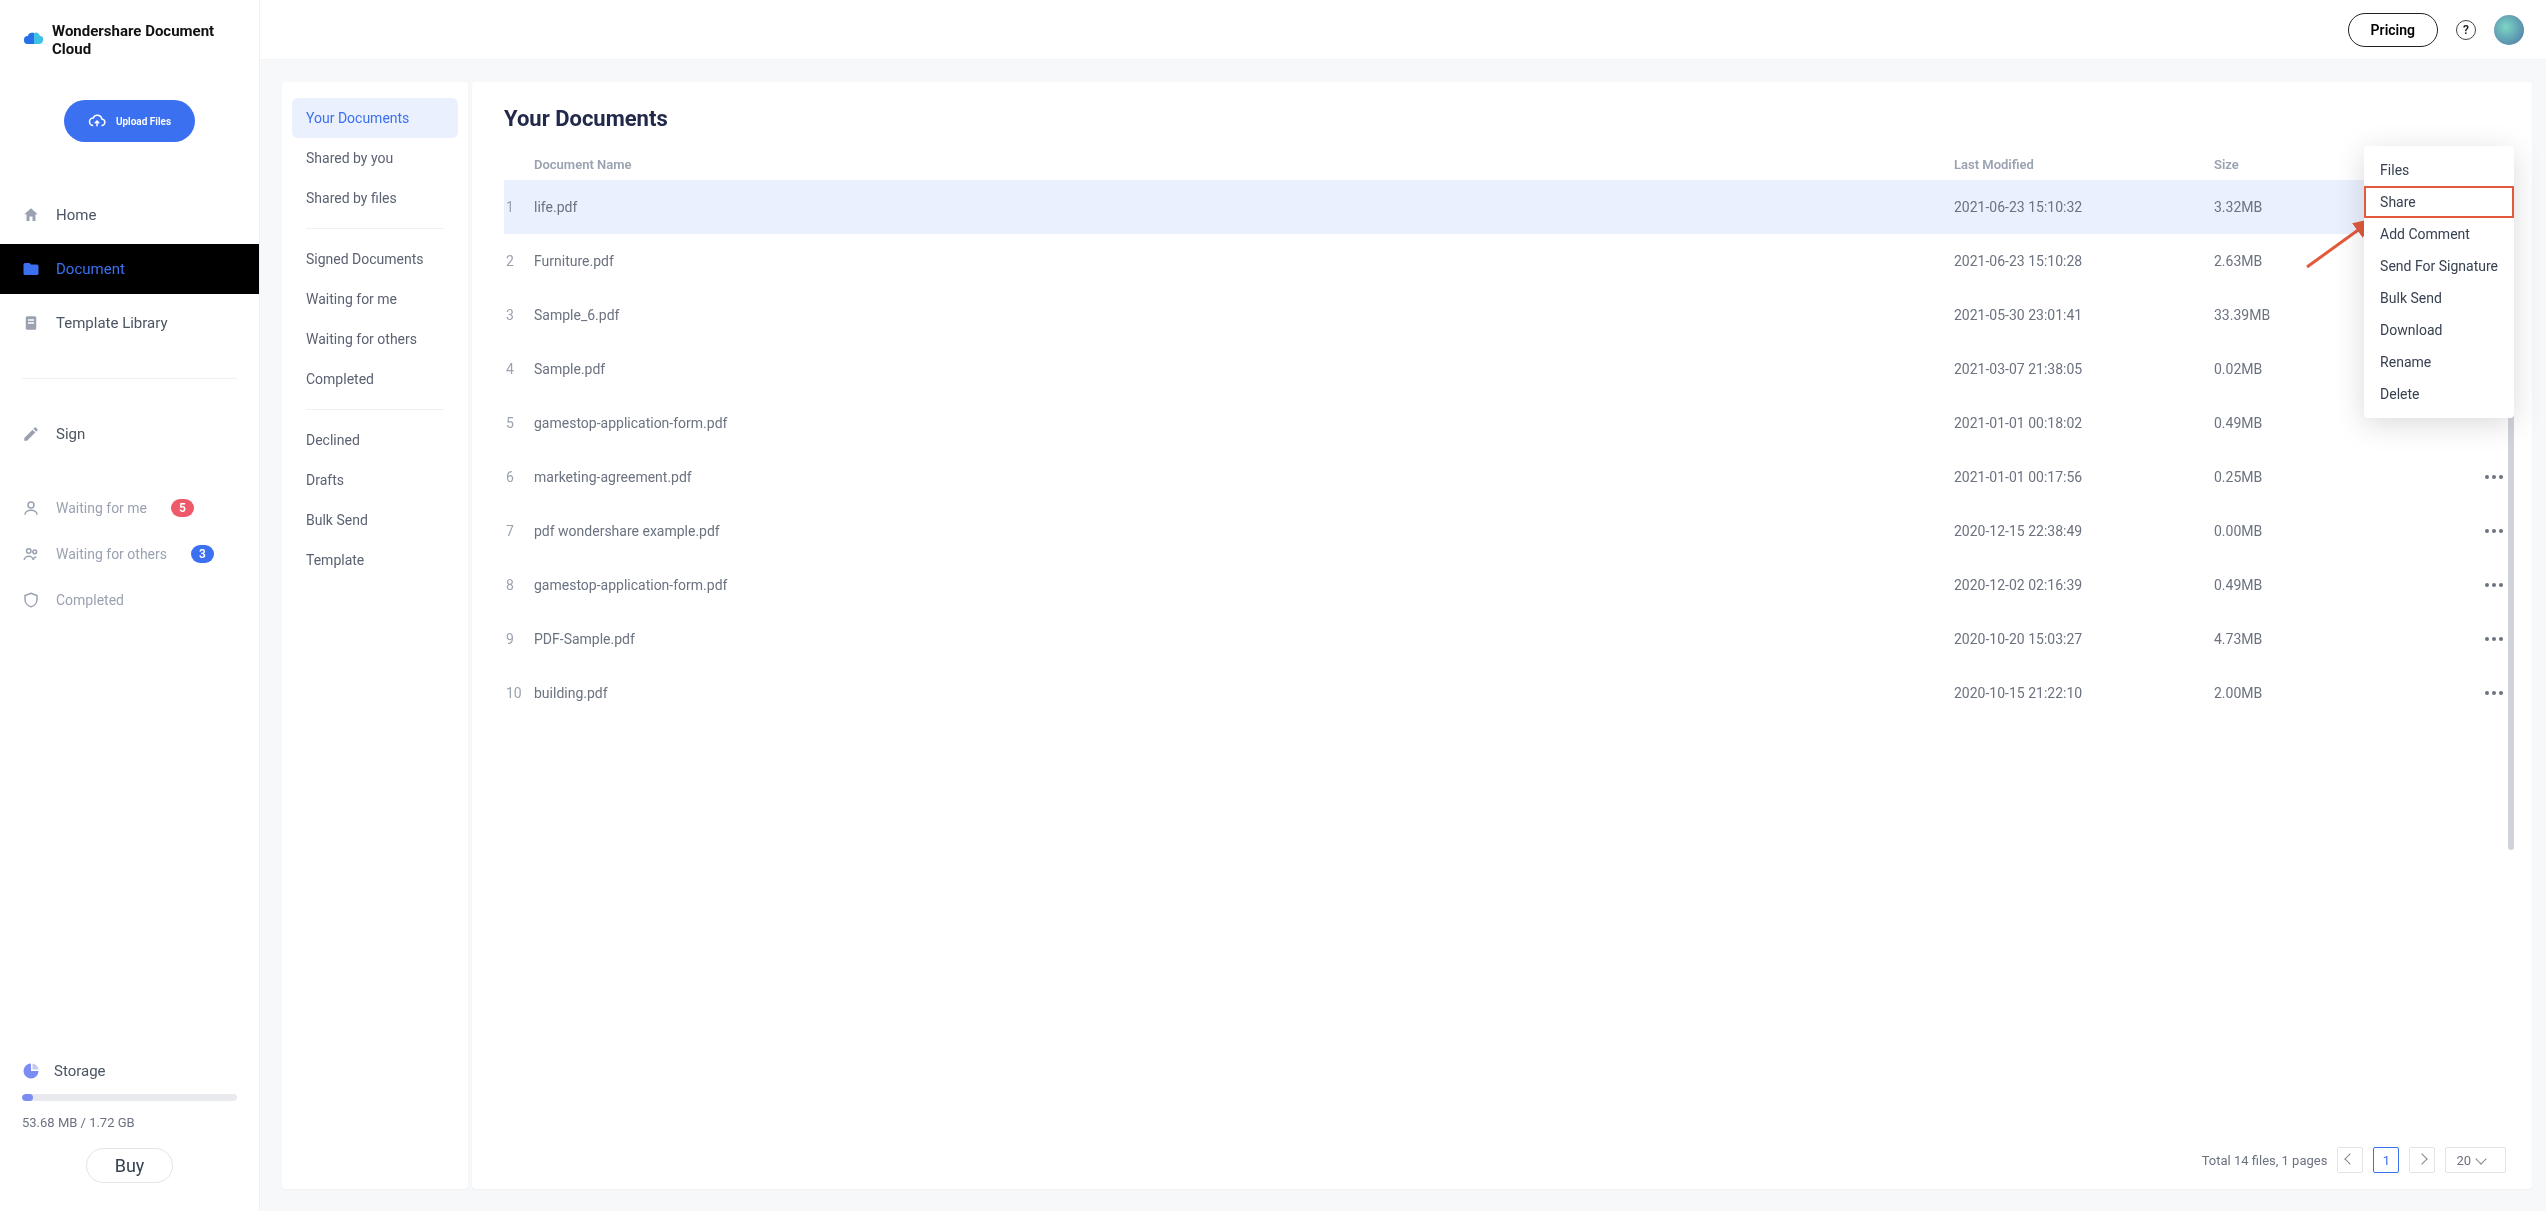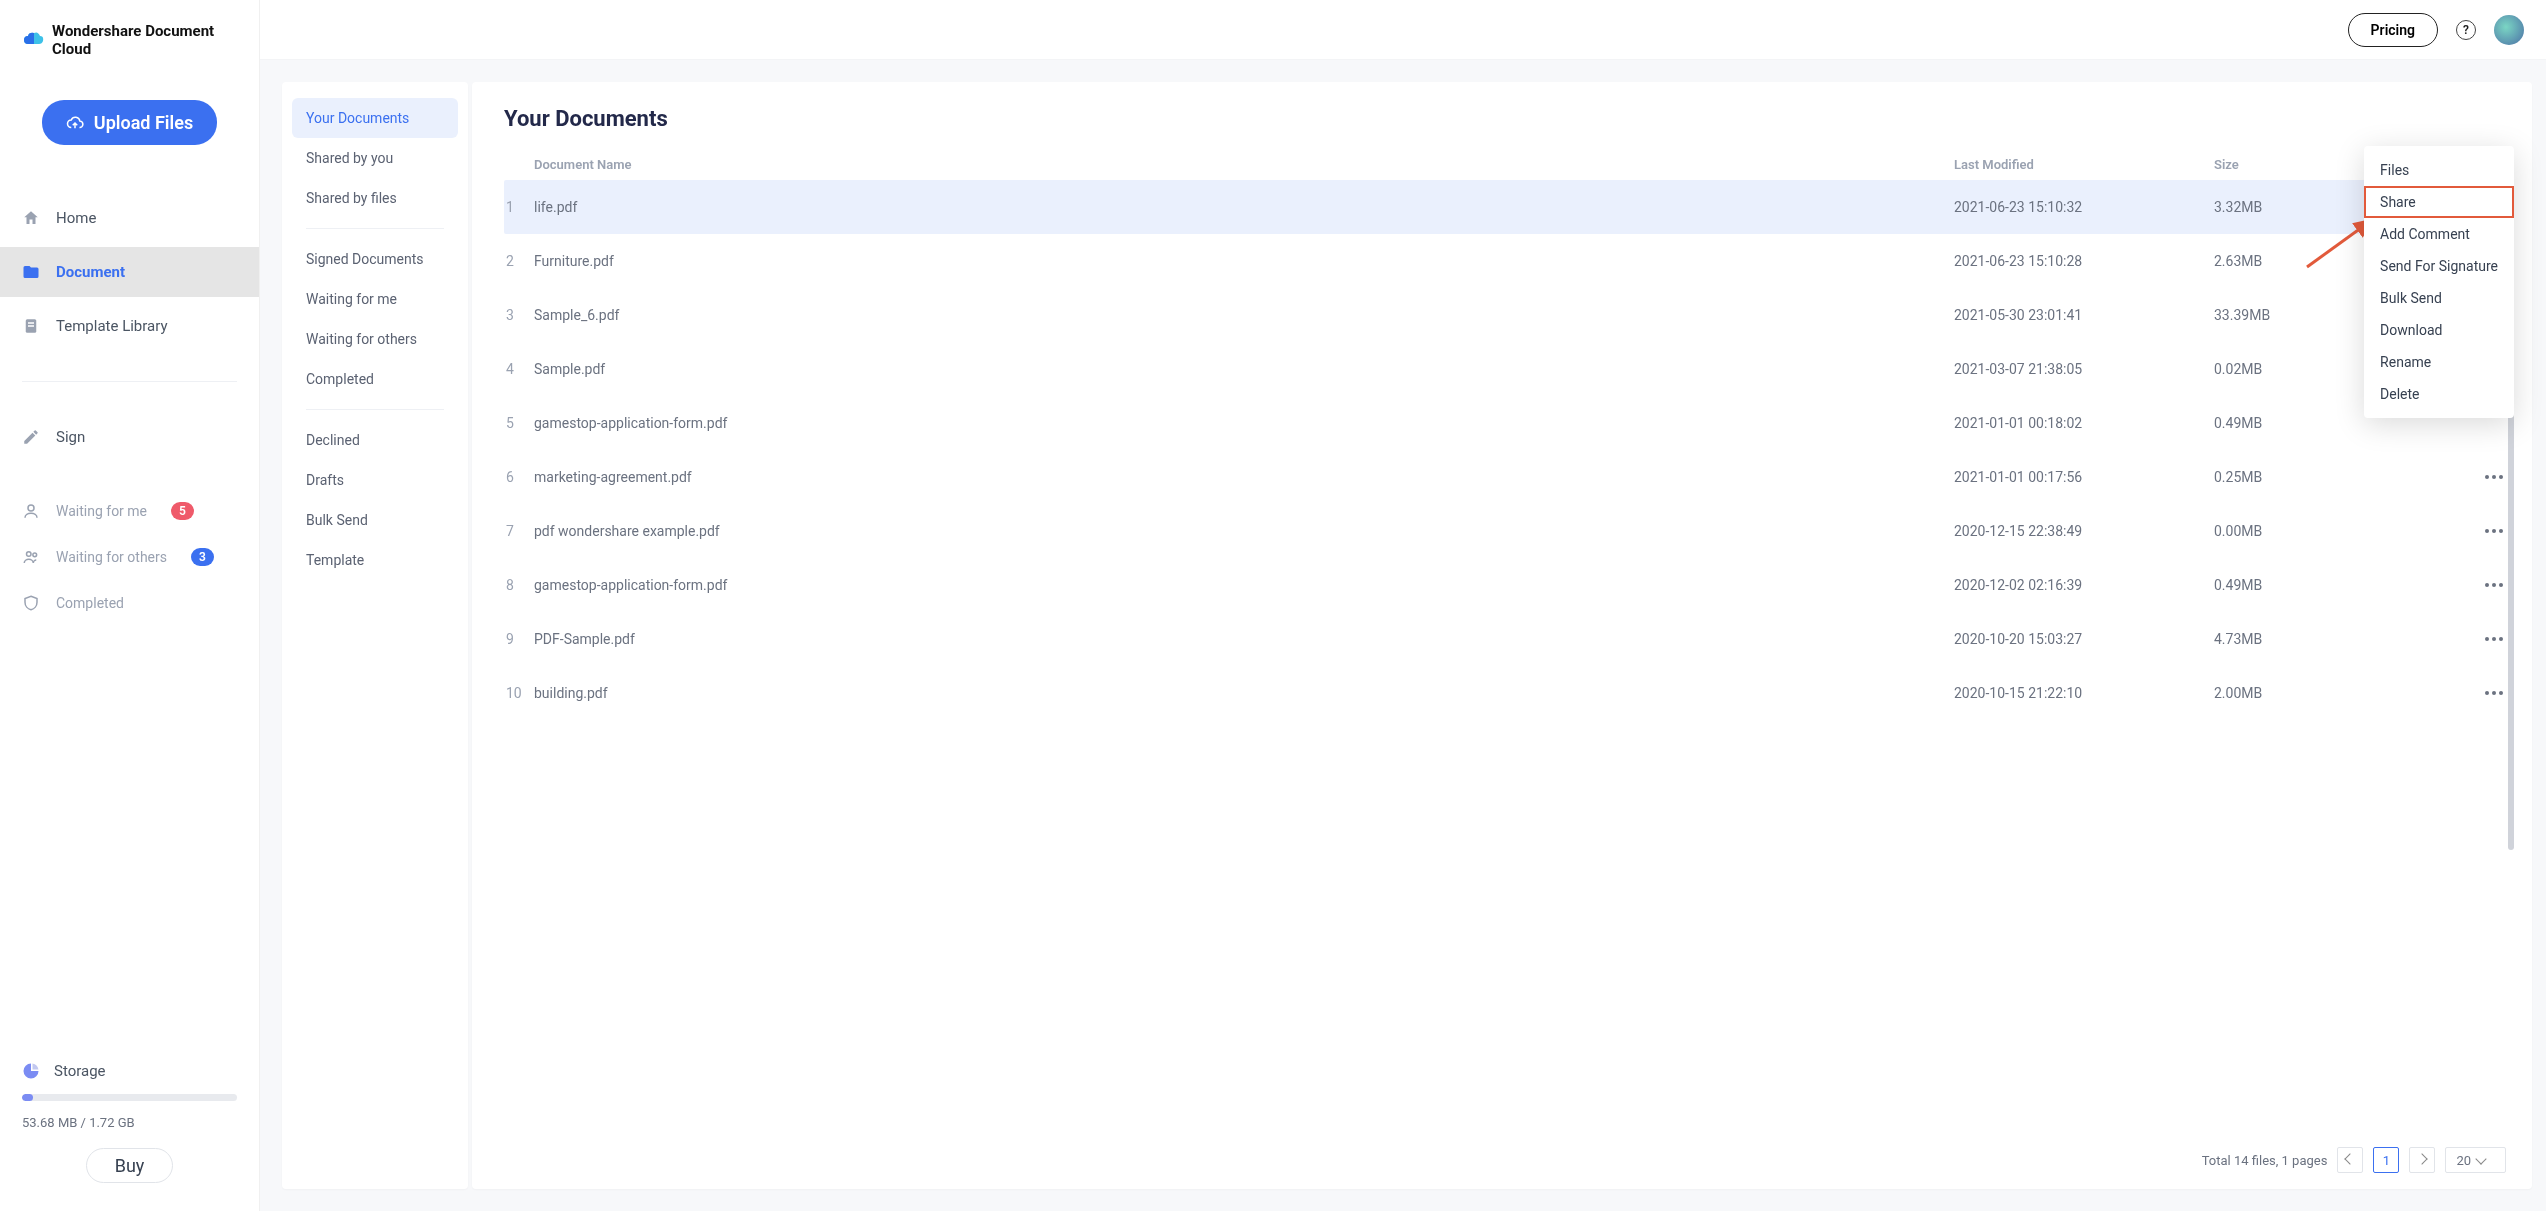--- a/index.html
+++ b/index.html
@@ -4,25 +4,25 @@
 <style>
 * { margin: 0; padding: 0; box-sizing: border-box; font-family: -apple-system, BlinkMacSystemFont, "Segoe UI", Roboto, Helvetica, Arial, sans-serif; }
 body { background: #fff; color: #1a1a1a; font-size: 14px; overflow: hidden; }
 .app { display: flex; height: 100vh; }
 .sidebar-left { width: 260px; background: #fff; border-right: 1px solid #f0f0f0; display: flex; flex-direction: column; padding: 0 0 16px 0; gap: 20px; }
 .logo-row { display: flex; align-items: center; gap: 8px; padding: 22px 22px 12px 22px; }
 .logo-mark { width: 22px; height: 16px; position: relative; }
 .logo-mark svg { width: 22px; height: 16px; }
 .logo-text { font-weight: 700; font-size: 15px; color: #111; }
 .upload-wrap { display: flex; justify-content: center; padding: 10px 22px 28px 22px; }
-.upload-btn { background: #3b70f0; color: #fff; border: none; border-radius: 22px; padding: 12px 24px; display: flex; align-items: center; gap: 10px; font-size: 18px; font-weight: 600; cursor: pointer; }
+.upload-btn { background: #3b70f0; color: #fff; border: none; border-radius: 22px; padding: 12px 24px; display: flex; align-items: center; gap: 10px; font-size: 10px; font-weight: 600; cursor: pointer; }
 .upload-btn svg { width: 18px; height: 18px; }
 .nav-list { list-style: none; display: flex; flex-direction: column; gap: 4px; padding: 0; }
 .nav-item { display: flex; align-items: center; gap: 16px; padding: 16px 22px; cursor: pointer; color: #4b5563; font-size: 15px; }
-.nav-item.active { background: #e5e5e5; color: #3b70f0; font-weight: bold; }
+.nav-item.active { background: #000000; color: #3b70f0; }
 .nav-item.active .nav-icon { color: #3b70f0; }
 .nav-icon { width: 18px; height: 18px; flex-shrink: 0; color: #9aa2b1; }
 .nav-divider { height: 1px; background: #eef0f4; margin: 10px 22px; }
 .wait-badge { font-size: 12px; font-weight: 600; color: #fff; border-radius: 10px; padding: 2px 8px; }
 .badge-red { background: #ef5a6a; }
 .badge-blue { background: #3b70f0; }
 .nav-item.muted { color: #9aa2b1; font-size: 14px; padding: 12px 22px; }
 .storage-block { padding: 22px 22px 8px 22px; color: #6b7280; }
 .storage-head { display: flex; align-items: center; gap: 14px; font-size: 15px; margin-bottom: 14px; color: #4b5563; }
 .storage-bar { height: 7px; border-radius: 4px; background: #e8eaee; overflow: hidden; }

